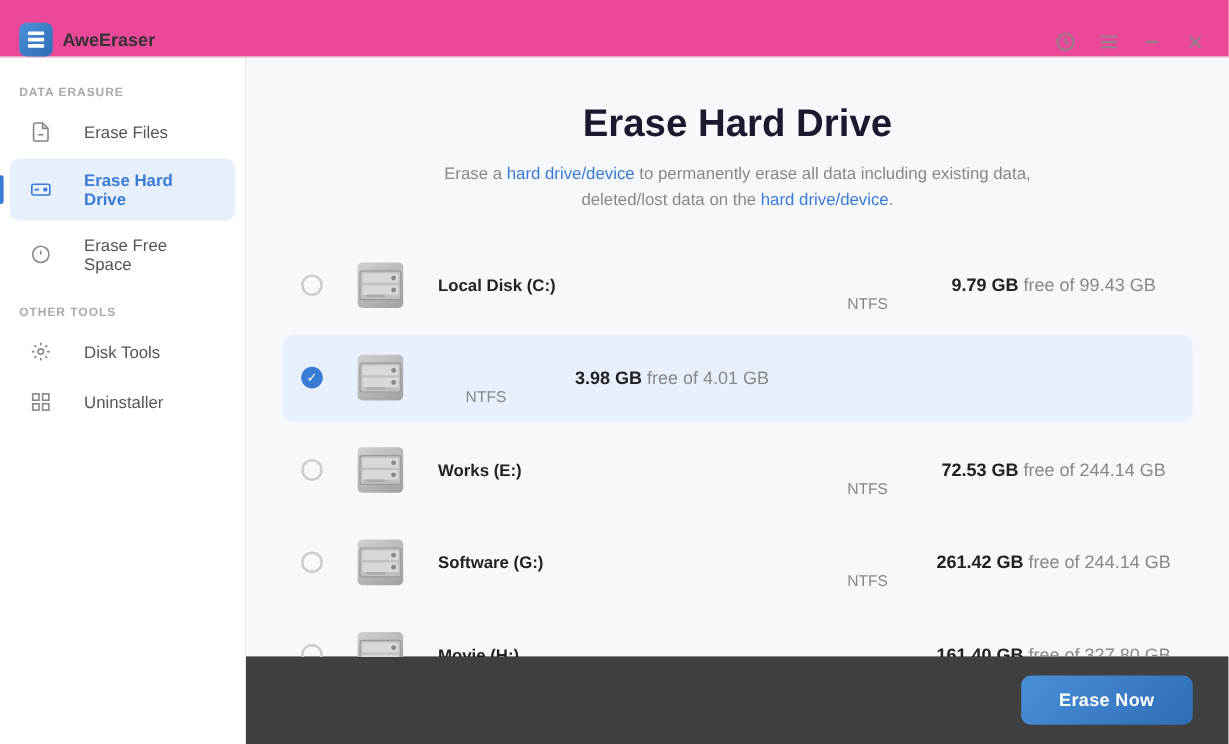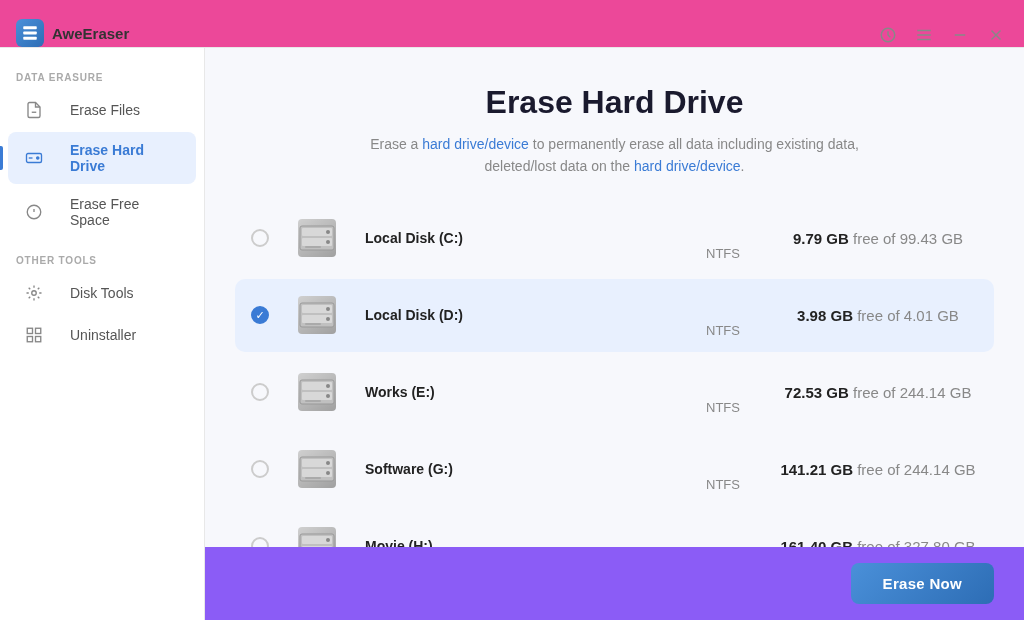--- a/index.html
+++ b/index.html
@@ -244,21 +244,21 @@
     .drive-size strong {
       color: #222;
       font-weight: 600;
     }
 
     
     .content-footer {
       padding: 16px 30px;
       display: flex;
       justify-content: flex-end;
-      background: #8b5cf6;
+      background: #404040;
     }
     .erase-btn {
       background: linear-gradient(135deg, #4a90d9, #2d6db5);
       color: white;
       border: none;
       border-radius: 8px;
       padding: 12px 32px;
       font-size: 15px;
       font-weight: 600;
       cursor: pointer;
@@ -404,21 +404,20 @@
           <div class="drive-img">
       <svg width="36" height="28" viewBox="0 0 36 28">
         <rect x="1" y="2" width="34" height="24" rx="2" fill="#c0c0c0" stroke="#999" stroke-width="1"></rect>
         <rect x="3" y="4" width="30" height="8" rx="1" fill="#d8d8d8"></rect>
         <rect x="3" y="14" width="30" height="8" rx="1" fill="#d8d8d8"></rect>
         <circle cx="29" cy="8" r="2" fill="#888"></circle>
         <circle cx="29" cy="18" r="2" fill="#888"></circle>
         <rect x="6" y="22" width="16" height="2" rx="1" fill="#aaa"></rect>
       </svg>
           </div>
-          <div class="drive-name">Local Disk (D:)</div>
           <div class="drive-fs">NTFS</div>
           <div class="drive-size"><strong>3.98 GB</strong> free of 4.01 GB</div>
         </div>
         <div class="drive-row">
           <div class="drive-radio"></div>
           <div class="drive-img">
       <svg width="36" height="28" viewBox="0 0 36 28">
         <rect x="1" y="2" width="34" height="24" rx="2" fill="#c0c0c0" stroke="#999" stroke-width="1"></rect>
         <rect x="3" y="4" width="30" height="8" rx="1" fill="#d8d8d8"></rect>
         <rect x="3" y="14" width="30" height="8" rx="1" fill="#d8d8d8"></rect>
@@ -438,21 +437,21 @@
         <rect x="1" y="2" width="34" height="24" rx="2" fill="#c0c0c0" stroke="#999" stroke-width="1"></rect>
         <rect x="3" y="4" width="30" height="8" rx="1" fill="#d8d8d8"></rect>
         <rect x="3" y="14" width="30" height="8" rx="1" fill="#d8d8d8"></rect>
         <circle cx="29" cy="8" r="2" fill="#888"></circle>
         <circle cx="29" cy="18" r="2" fill="#888"></circle>
         <rect x="6" y="22" width="16" height="2" rx="1" fill="#aaa"></rect>
       </svg>
           </div>
           <div class="drive-name">Software (G:)</div>
           <div class="drive-fs">NTFS</div>
-          <div class="drive-size"><strong>141.21 GB</strong> free of 244.14 GB</div>
+          <div class="drive-size"><strong>261.42 GB</strong> free of 244.14 GB</div>
         </div>
         <div class="drive-row">
           <div class="drive-radio"></div>
           <div class="drive-img">
       <svg width="36" height="28" viewBox="0 0 36 28">
         <rect x="1" y="2" width="34" height="24" rx="2" fill="#c0c0c0" stroke="#999" stroke-width="1"></rect>
         <rect x="3" y="4" width="30" height="8" rx="1" fill="#d8d8d8"></rect>
         <rect x="3" y="14" width="30" height="8" rx="1" fill="#d8d8d8"></rect>
         <circle cx="29" cy="8" r="2" fill="#888"></circle>
         <circle cx="29" cy="18" r="2" fill="#888"></circle>

